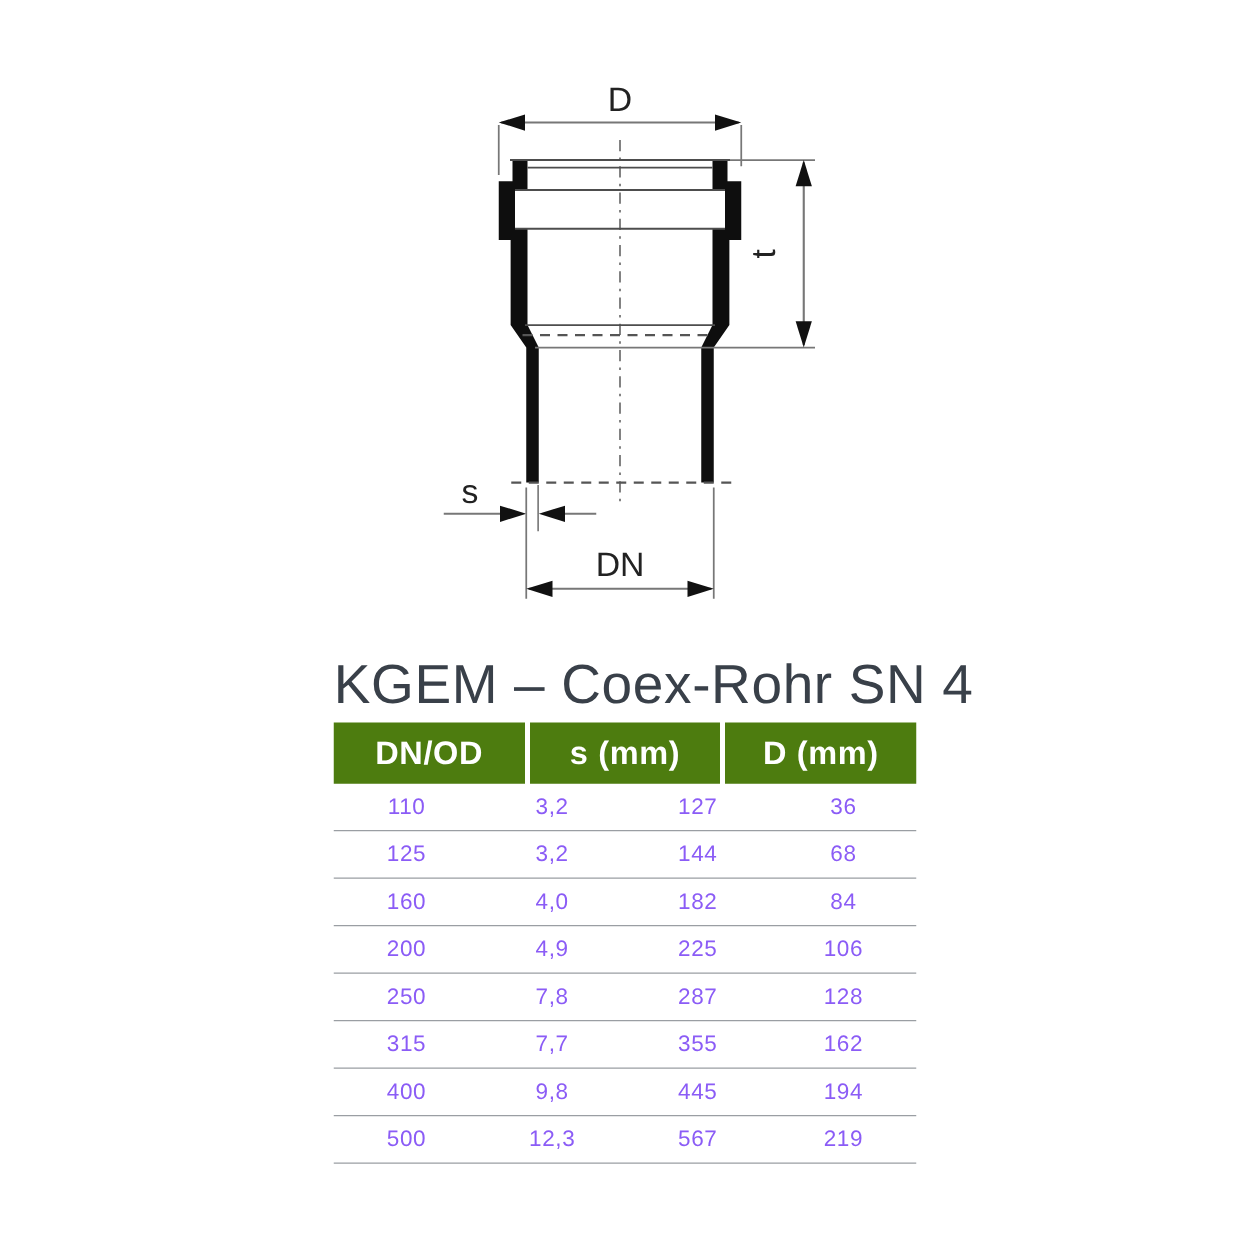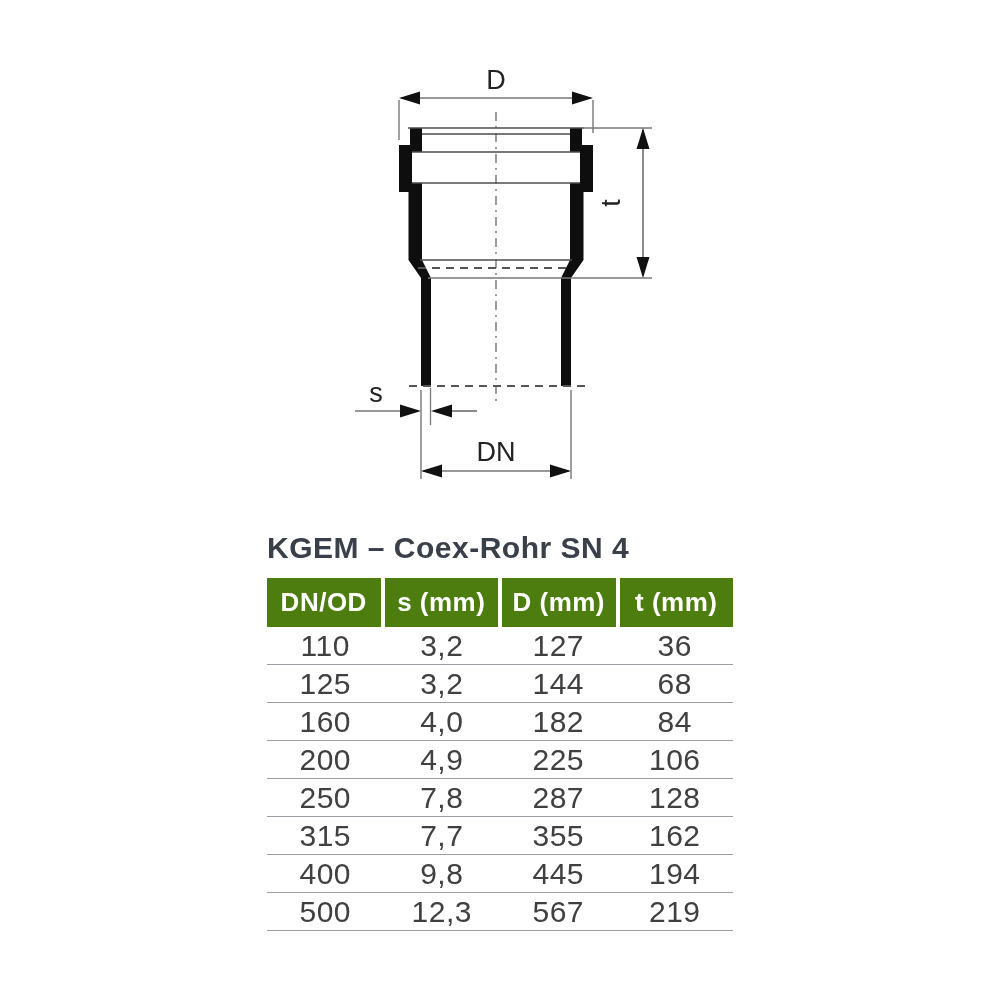--- a/index.html
+++ b/index.html
@@ -7,34 +7,34 @@
     width:1000px;height:1000px;position:relative;background:#ffffff;
     font-family:"Liberation Sans", sans-serif;overflow:hidden;
   }
   
   .drawing-wrap{position:absolute;left:0;top:0;width:1000px;height:520px;}
   svg text{font-family:"Liberation Sans", sans-serif;}
   .dim-label{font-size:27px;fill:#222222;}
   
   .table-section{position:absolute;left:267px;top:529px;width:466px;}
   .table-title{
-    margin:0 0 12px 0;font-size:30px;font-weight:700;color:#394049;
+    margin:0 0 12px 0;font-size:44px;font-weight:400;color:#394049;
     line-height:37px;letter-spacing:0.5px;white-space:nowrap;
   }
   .thead{display:flex;gap:4px;}
   .th{
     flex:1 1 0;height:49px;background:#4d7c0f;color:#ffffff;
     font-weight:bold;font-size:26px;display:flex;align-items:center;
     justify-content:center;letter-spacing:0.5px;
   }
   .tbody{width:100%;}
   .tr{display:flex;height:37px;border-bottom:1.5px solid #9a9ea3;}
   .td{
     flex:1 1 0;display:flex;align-items:center;justify-content:center;
-    font-size:30px;color:#404040;letter-spacing:0.5px;
+    font-size:18px;color:#8b5cf6;letter-spacing:0.5px;
   }
 </style>
 </head>
 <body>
 
 <div class="drawing-wrap">
 <svg width="1000" height="520" viewBox="0 0 1000 520">
 
   <line x1="496" y1="112" x2="496" y2="406" stroke="#5a5a5a" stroke-width="1.2" stroke-dasharray="9 5 2 5"></line>
 
@@ -86,21 +86,20 @@
 </svg>
 </div>
 
 <div class="table-section">
   <h2 class="table-title">KGEM – Coex-Rohr SN 4</h2>
 
   <div class="thead">
     <div class="th">DN/OD</div>
     <div class="th">s (mm)</div>
     <div class="th">D (mm)</div>
-    <div class="th">t (mm)</div>
   </div>
 
   <div class="tbody">
     <div class="tr">
       <div class="td">110</div>
       <div class="td">3,2</div>
       <div class="td">127</div>
       <div class="td">36</div>
     </div>
     <div class="tr">

